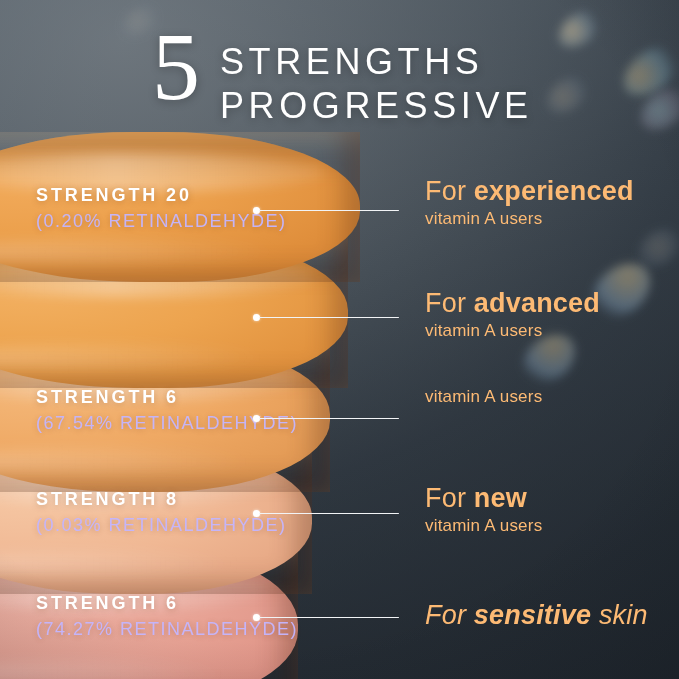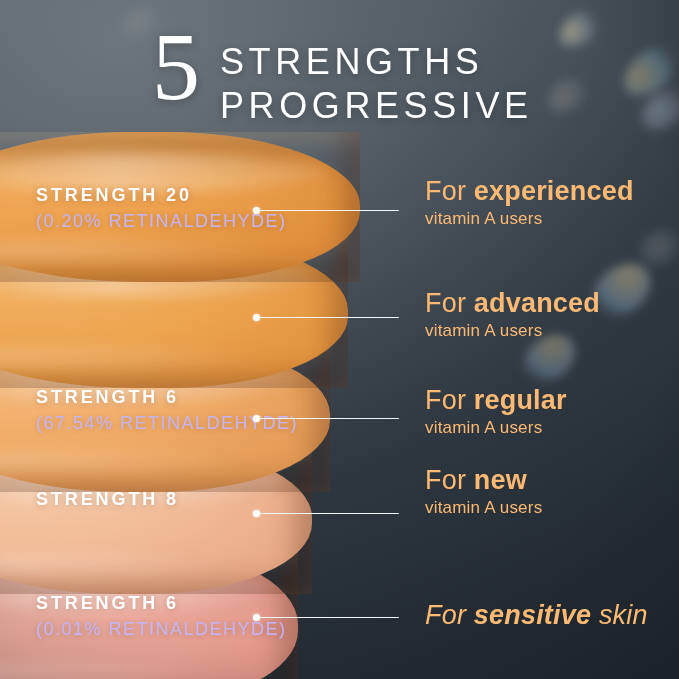--- a/index.html
+++ b/index.html
@@ -147,21 +147,21 @@
   .c10{left:253px;top:311px;} .c10 .line{width:140px;}
   .c6 {left:253px;top:412px;} .c6  .line{width:140px;}
   .c3 {left:253px;top:507px;} .c3  .line{width:140px;}
   .c1 {left:253px;top:611px;} .c1  .line{width:140px;}
 
   
   .desc{position:absolute;left:425px;color:#fdba74;}
   .desc .l1t{font-size:27px;line-height:1.14;font-weight:300;letter-spacing:.2px;white-space:nowrap;}
   .desc .l1t b{font-weight:700;}
   .desc .l2t{font-size:17px;line-height:1.2;font-weight:300;letter-spacing:.2px;margin-top:2px;white-space:nowrap;}
-  .d20{top:176px;} .d10{top:288px;} .d6{top:385px;} .d3{top:465px;} .d1{top:600px;font-style:italic;}
+  .d20{top:176px;} .d10{top:288px;} .d6{top:385px;} .d3{top:483px;} .d1{top:600px;font-style:italic;}
   .d1 .l1t{font-size:27px;}
 </style>
 </head>
 <body>
 
 <div id="poster">
 
   <div class="bg-base"></div>
   <div class="bg-tint"></div>
 
@@ -230,24 +230,25 @@
   <div class="slabel l20">
     <div class="title">STRENGTH 20</div>
     <div class="sub">(0.20% RETINALDEHYDE)</div>
   </div>
   <div class="slabel l6">
     <div class="title">STRENGTH 6</div>
     <div class="sub">(67.54% RETINALDEHYDE)</div>
   </div>
   <div class="slabel l3">
     <div class="title">STRENGTH 8</div>
+    <div class="sub">(0.03% RETINALDEHYDE)</div>
   </div>
   <div class="slabel l1">
     <div class="title">STRENGTH 6</div>
-    <div class="sub">(0.01% RETINALDEHYDE)</div>
+    <div class="sub">(74.27% RETINALDEHYDE)</div>
   </div>
 
   <div class="conn c20">
     <span class="dot"></span>
       <span class="line"></span>
   </div>
   <div class="conn c10">
     <span class="dot"></span>
       <span class="line"></span>
   </div>
@@ -266,21 +267,20 @@
 
   <div class="desc d20">
     <div class="l1t"><span>For </span><b>experienced</b><span></span></div>
     <div class="l2t">vitamin A users</div>
   </div>
   <div class="desc d10">
     <div class="l1t"><span>For </span><b>advanced</b><span></span></div>
     <div class="l2t">vitamin A users</div>
   </div>
   <div class="desc d6">
-    <div class="l1t"><span>For </span><b>regular</b><span></span></div>
     <div class="l2t">vitamin A users</div>
   </div>
   <div class="desc d3">
     <div class="l1t"><span>For </span><b>new</b><span></span></div>
     <div class="l2t">vitamin A users</div>
   </div>
   <div class="desc d1">
     <div class="l1t"><span>For </span><b>sensitive</b><span> skin</span></div>
   </div>
 

